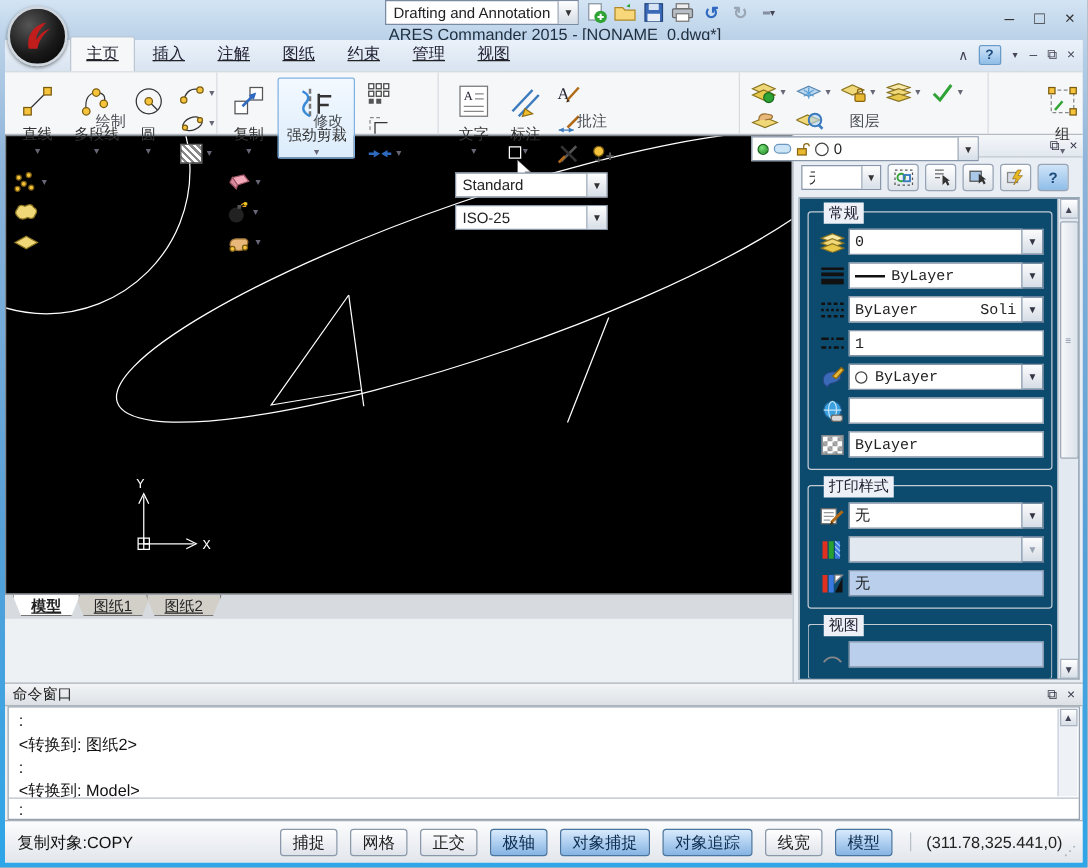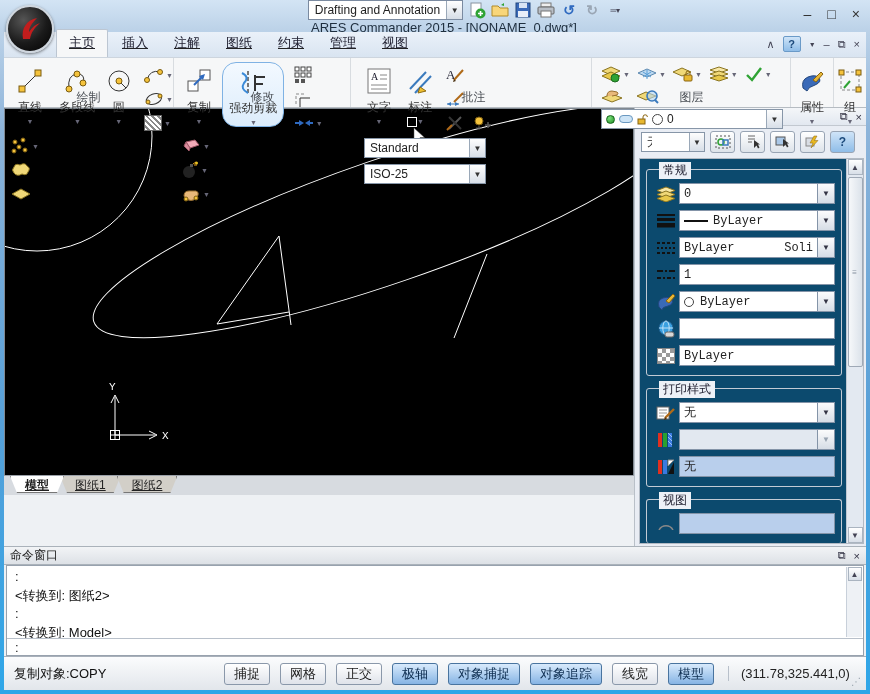--- a/index.html
+++ b/index.html
@@ -31,21 +31,21 @@
   .help-btn{width:18px;height:16px;background:linear-gradient(#cfe4f8,#8fbde8);border:1px solid #6a9ac8;border-radius:2px;
     color:#1c4a7c;font-weight:bold;display:flex;align-items:center;justify-content:center;}
   
   .ribbon{height:100px;background:#f6f7f8;position:relative;border-bottom:1px solid #b6bcc2;}
   .panel{position:absolute;top:0;bottom:0;border-right:1px solid #d8dce0;padding-top:4px;}
   .panel-label{position:absolute;bottom:1px;left:0;right:0;text-align:center;font-size:12px;color:#4a4f55;}
   .bigbtn{display:inline-flex;flex-direction:column;align-items:center;width:44px;vertical-align:top;padding-top:2px;}
   .bigbtn .bicon{height:34px;display:flex;align-items:center;justify-content:center;}
   .bigbtn .blbl{font-size:12px;color:#333;white-space:nowrap;margin-top:1px;}
   .bigbtn .barw{font-size:7px;color:#667;margin-top:2px;}
-  .bigbtn.hl{border:1px solid #7fb2e4;background:linear-gradient(#f3f9ff,#dcecfb);border-radius:14px;}
+  .bigbtn.hl{border:1px solid #7fb2e4;background:linear-gradient(#f3f9ff,#dcecfb);border-radius:2px;}
   .smcol{display:inline-flex;flex-direction:column;gap:4px;vertical-align:top;margin-left:6px;margin-top:3px;}
   .smrow{display:flex;align-items:center;gap:2px;height:20px;}
   .smarw{font-size:7px;color:#667;}
   .combo{display:flex;align-items:center;height:20px;background:#fff;border:1px solid #8796a8;}
   .combo .ctext{flex:1;padding:0 5px;font-size:12px;white-space:nowrap;overflow:hidden;}
   .combo .cbtn{width:16px;height:18px;border-left:1px solid #9aa8b8;background:linear-gradient(#fdfdfd,#d8dfe8);
     display:flex;align-items:center;justify-content:center;font-size:8px;color:#333;}
   
   .main{flex:1;display:flex;}
   .leftcol{width:630px;display:flex;flex-direction:column;}
@@ -485,33 +485,20 @@
               </svg>
             <span style="width:11px;height:11px;border-radius:50%;border:1px solid #444;"></span>
             <span style="font-size:12px;">0</span>
           </span>
           <span class="ctext"></span>
           <span class="cbtn">▼</span>
         </div>
         <div class="panel-label">图层</div>
       </div>
 
-      <div class="panel" style="left:788px;width:42px;">
-        <div class="bigbtn" style="width:40px;">
-          <span class="bicon">
-            <svg width="26" height="26" viewBox="0 0 26 26">
-                <path d="M4 20 Q2 12 9 9 Q17 6 20 10 Q23 14 16 17 Q9 19 8 23 Z" fill="#3a6ab8" stroke="#23477e"></path>
-                <path d="M14 12 L22 4 L24 6 L17 14 Z" fill="#e8b838" stroke="#8a6410"></path>
-              </svg>
-          </span>
-          <span class="blbl">属性</span>
-          <span class="barw">▼</span>
-        </div>
-        <div class="panel-label"></div>
-      </div>
 
       <div class="panel" style="left:831px;width:31px;border-right:none;">
         <div class="bigbtn" style="width:30px;">
           <span class="bicon">
             <svg width="24" height="24" viewBox="0 0 24 24">
                 <rect x="3" y="3" width="18" height="18" fill="none" stroke="#888" stroke-dasharray="3 2"></rect>
                 <rect x="1" y="1" width="5" height="5" fill="#f5c33c" stroke="#7a5c10"></rect>
                 <rect x="18" y="1" width="5" height="5" fill="#f5c33c" stroke="#7a5c10"></rect>
                 <rect x="18" y="18" width="5" height="5" fill="#f5c33c" stroke="#7a5c10"></rect>
                 <path d="M6 19 L12 12" stroke="#2fa334" stroke-width="2"></path>

